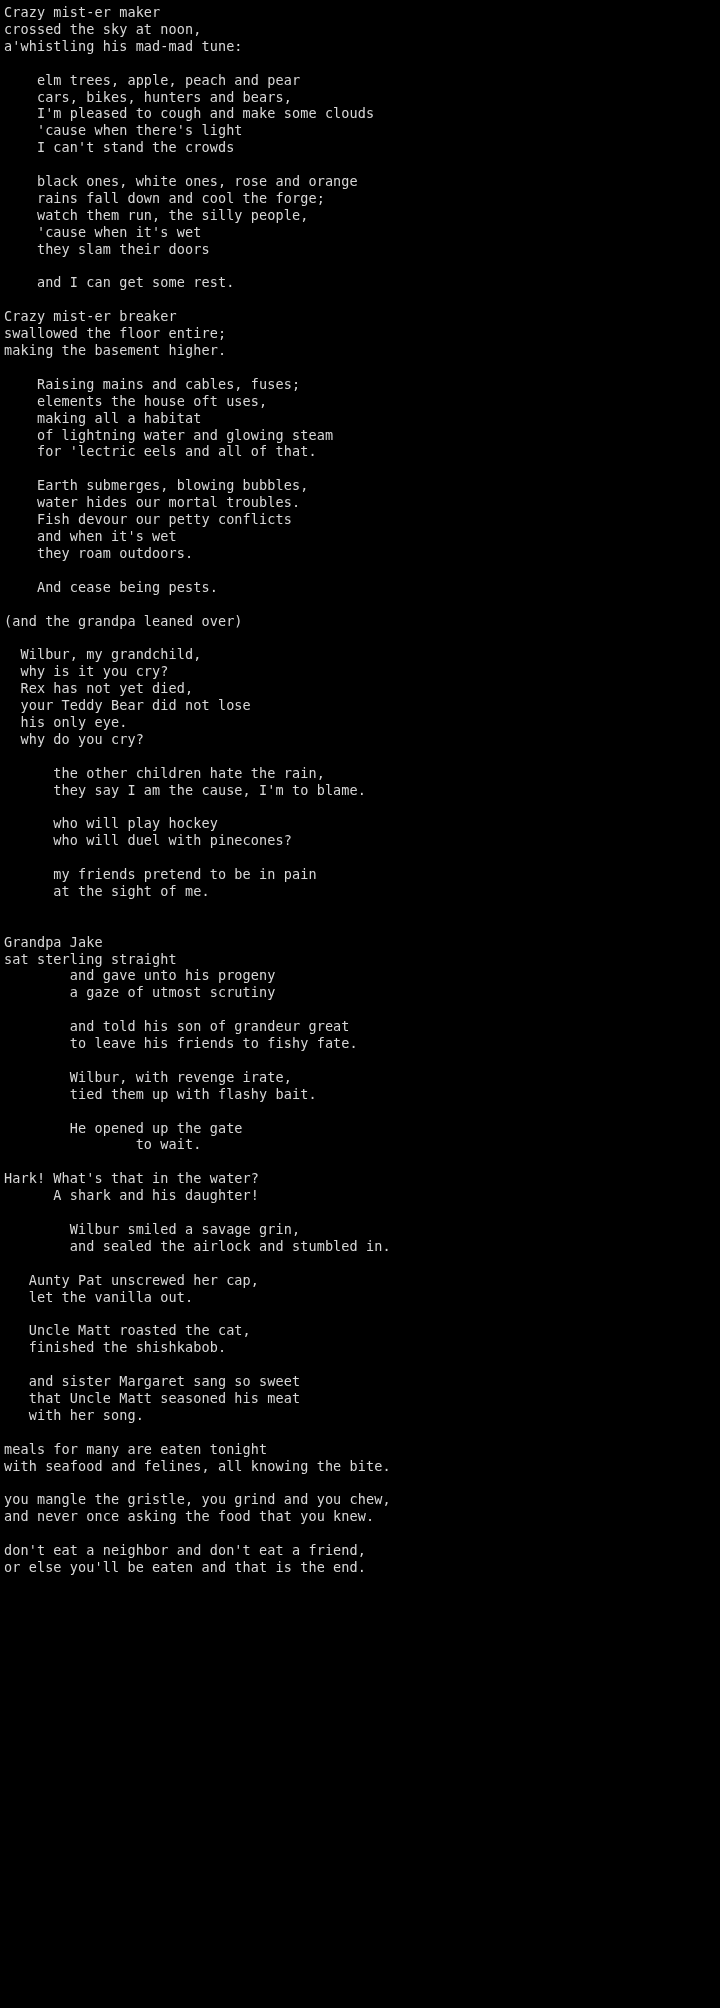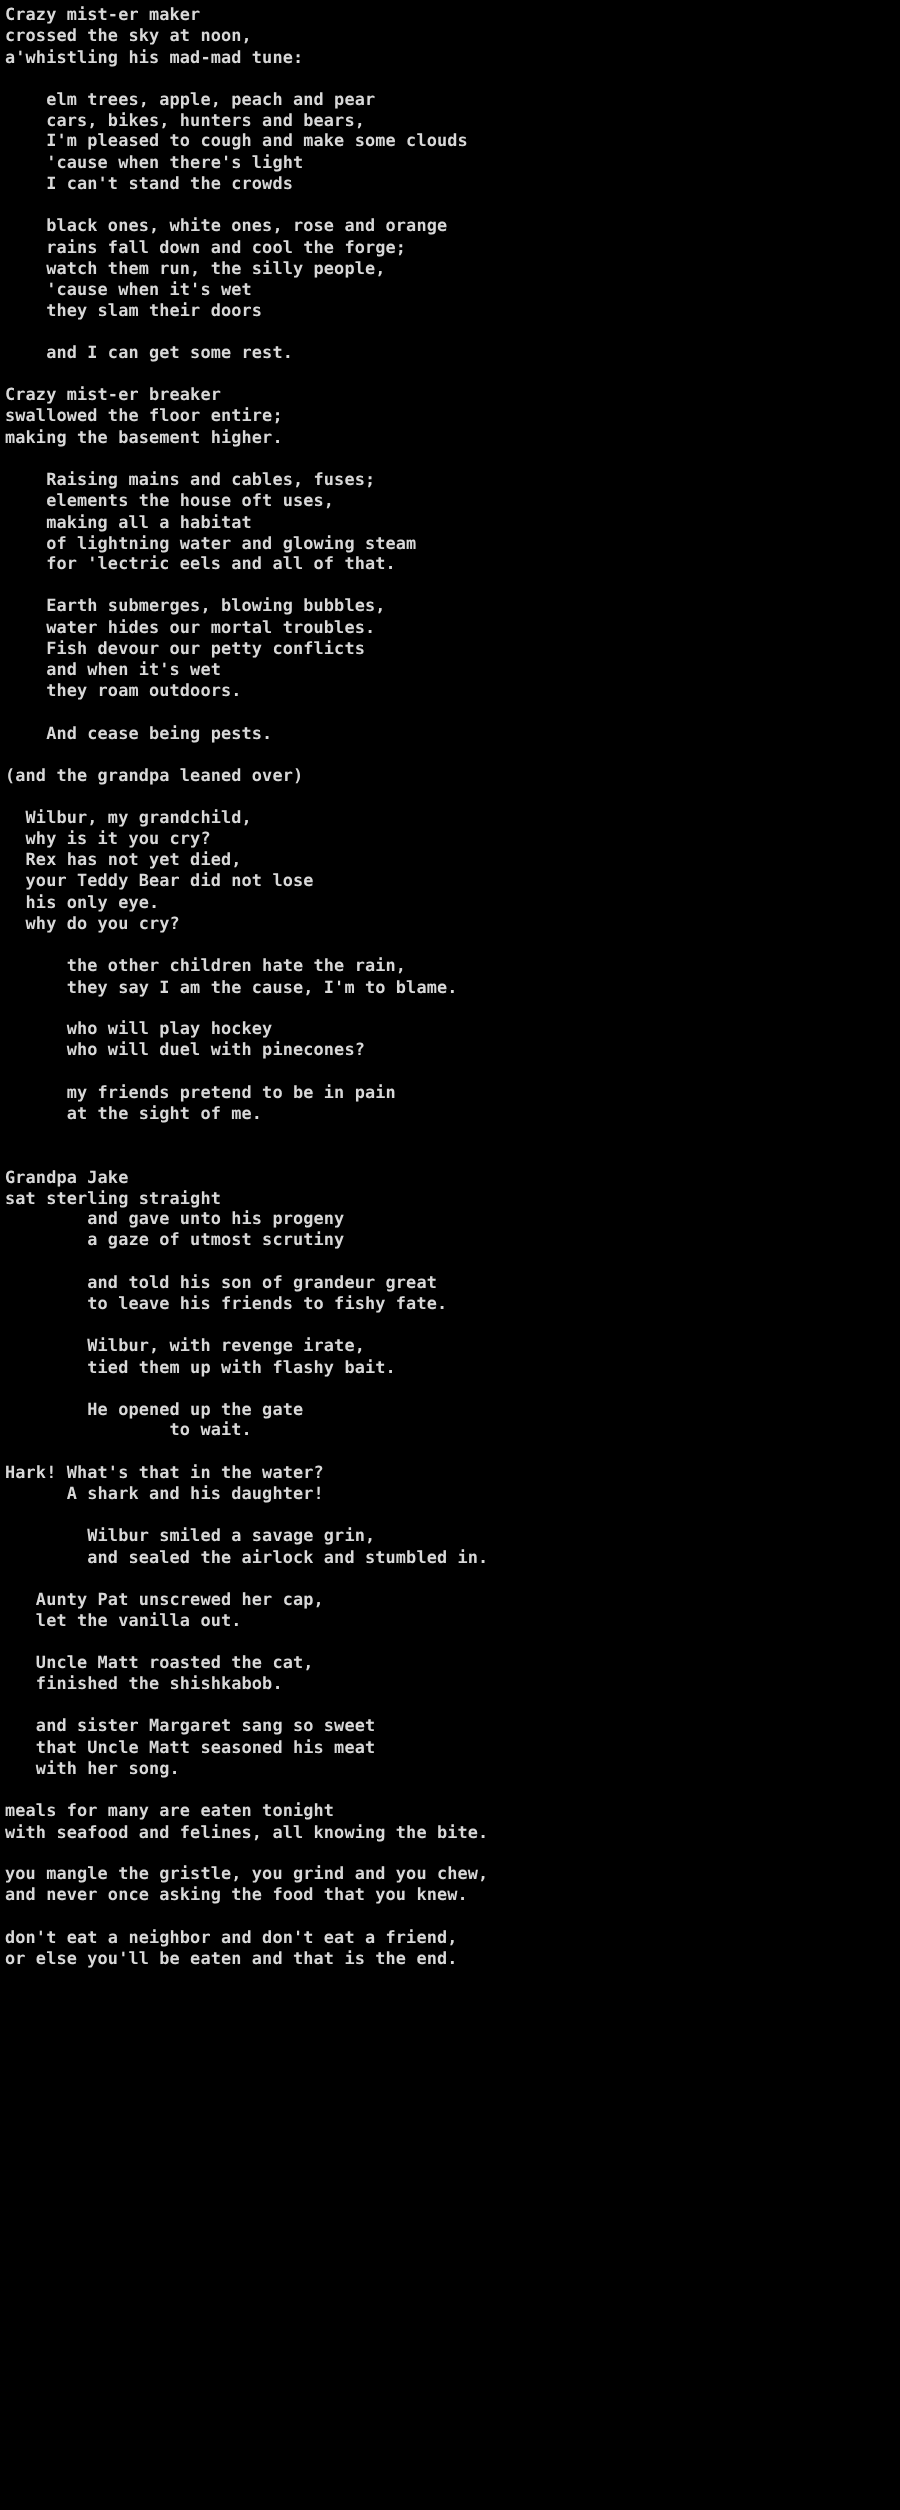--- a/index.html
+++ b/index.html
@@ -13,21 +13,20 @@
     min-height: 2008px;
     font-family: "DejaVu Sans Mono", monospace;
   }
   #poem {
     padding: 4px 0 0 0;
     color: #d8d8d8;
     font-size: 13.5px;
     line-height: 16.9px;
     letter-spacing: 0.1px;
     white-space: pre;
-    font-weight: bold;
   }
   .line {
     white-space: pre;
     min-height: 16.9px;
     padding-left: 4px;
   }
   .blank {
     min-height: 16.9px;
   }
 </style>

